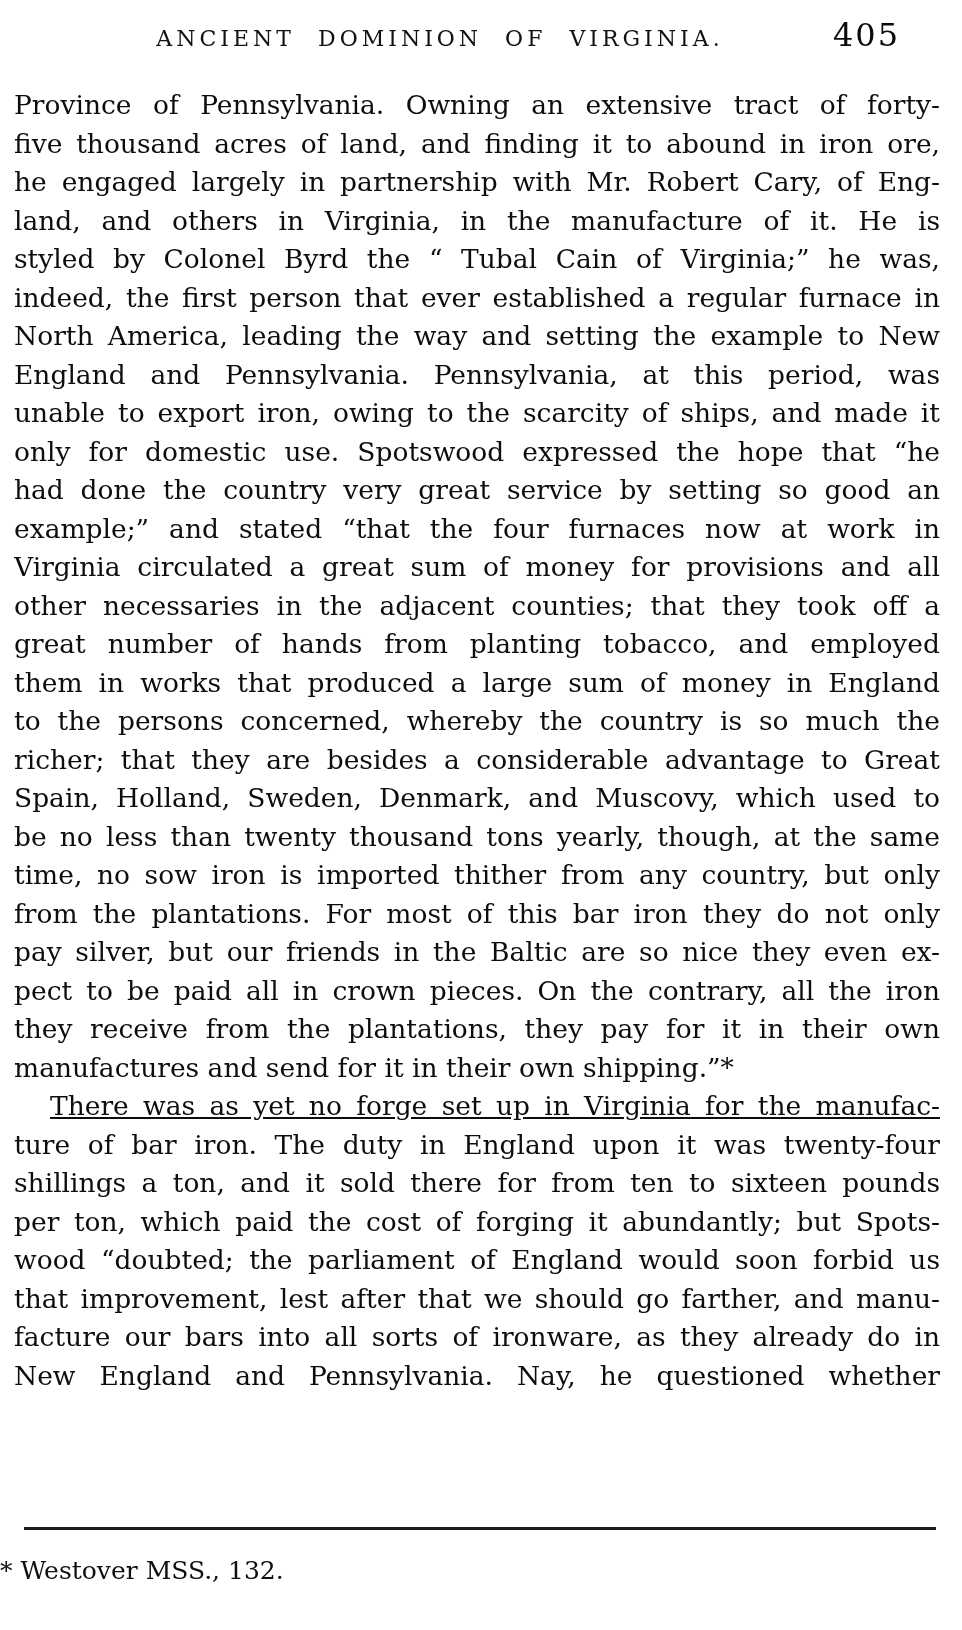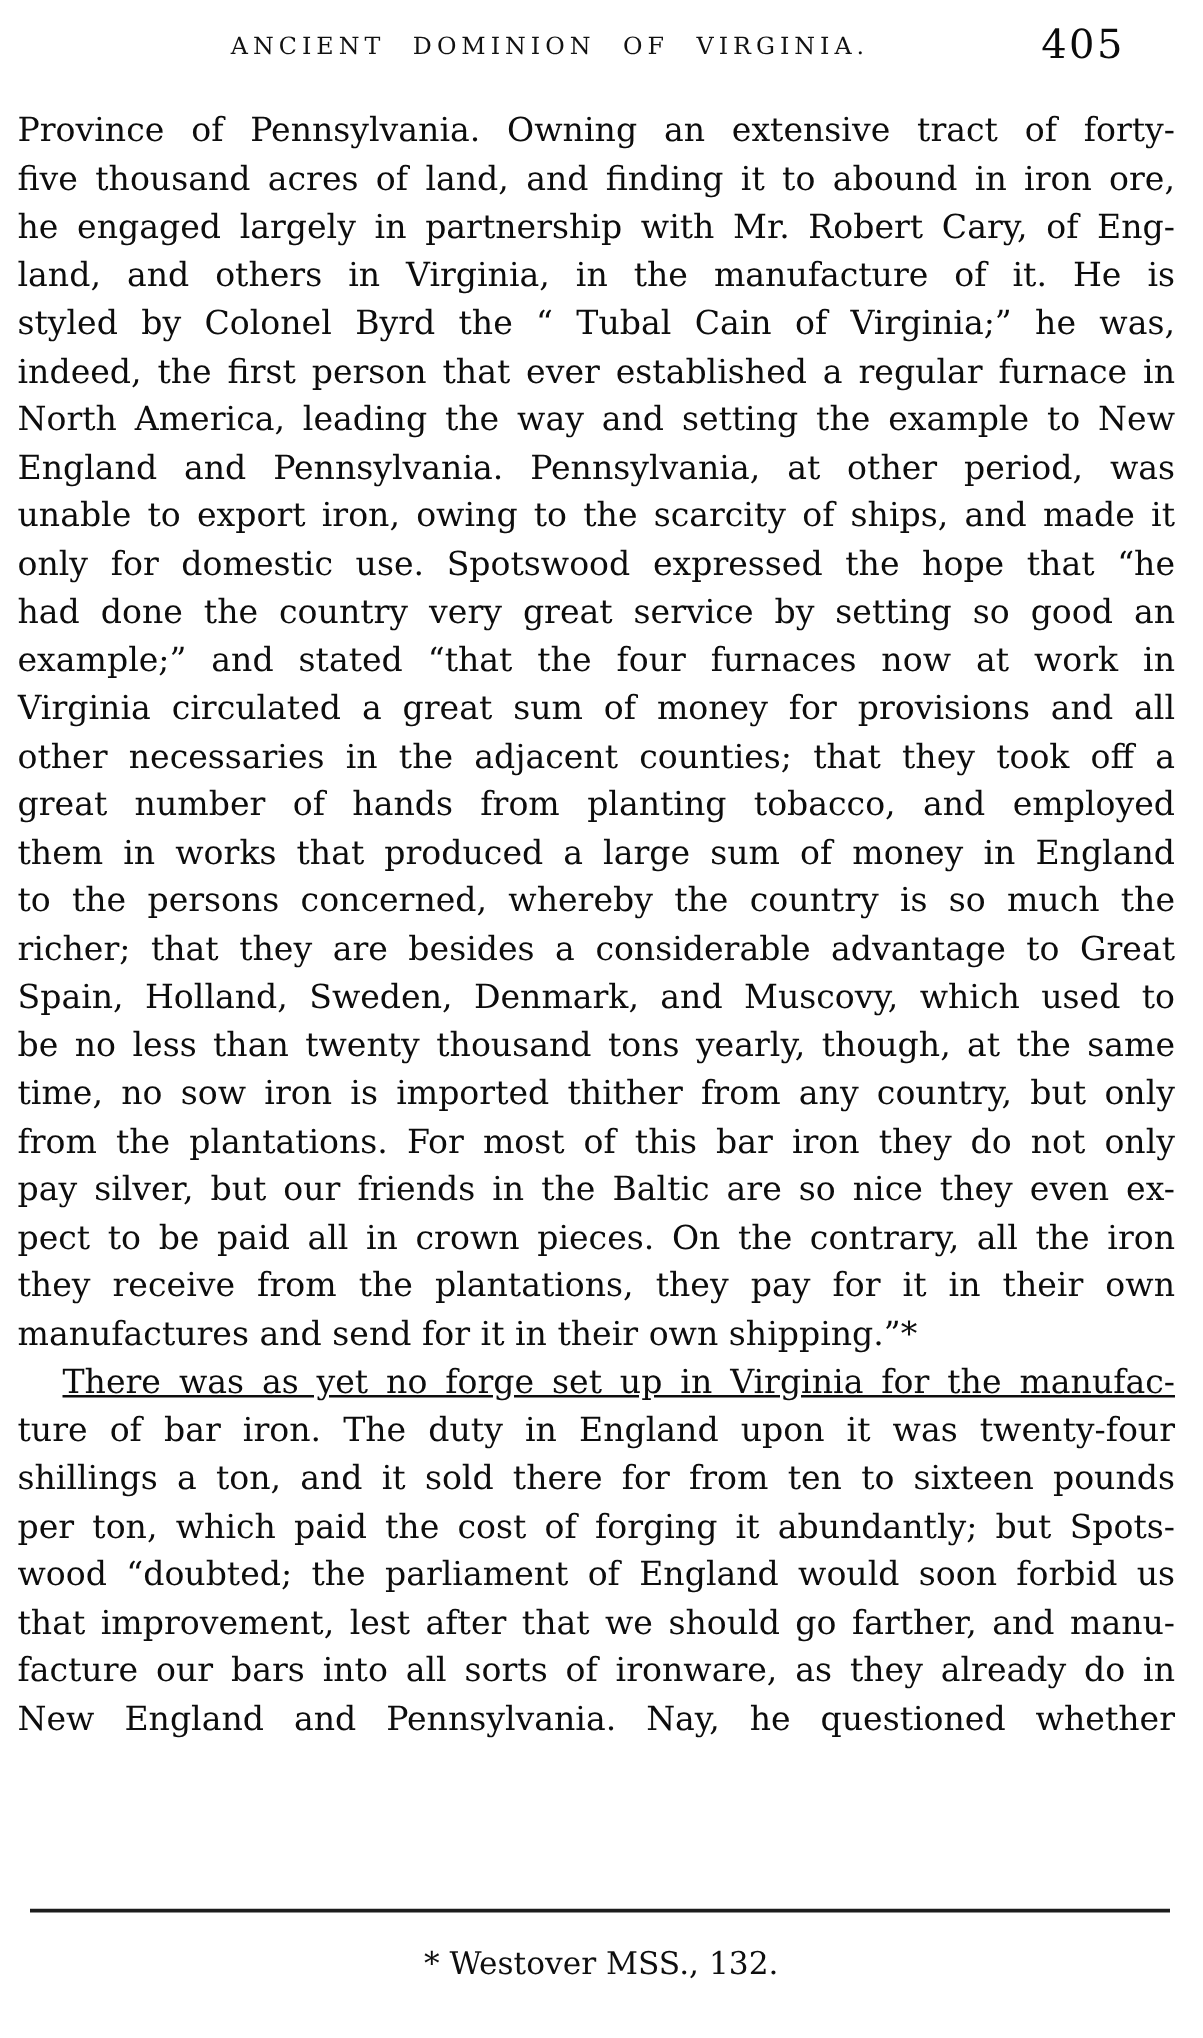--- a/index.html
+++ b/index.html
@@ -8,21 +8,21 @@
     background: #ffffff;
     position: relative;
     font-family: "DejaVu Serif", serif;
     color: #0d0d0d;
     overflow: hidden;
   }
   .running-head {
     position: absolute;
     top: 26px; left: 0; width: 880px;
     text-align: center;
-    font-size: 19px;
+    font-size: 22px;
     letter-spacing: 4px;
     word-spacing: 12px;
     color: #121212;
   }
   .page-number {
     position: absolute;
     top: 16px; right: 62px;
     font-size: 32px;
     letter-spacing: 2px;
     color: #0b0b0b;
@@ -50,41 +50,41 @@
   }
   .footnote-rule {
     position: absolute;
     top: 1527px; left: 24px; width: 912px;
     height: 3px;
     background: #1c1c1c;
   }
   .footnote {
     position: absolute;
     top: 1556px; left: 0; width: 100%;
-    text-align: center;
+    text-align: left;
     font-size: 25px;
     color: #0f0f0f;
   }
 </style>
 </head>
 <body>
 
 <div class="running-head">ANCIENT DOMINION OF VIRGINIA.</div>
 
 <div class="page-number">405</div>
 
 <div class="body-text" id="body-lines">
     <div class="line">Province of Pennsylvania.  Owning an extensive tract of forty-</div>
     <div class="line">five thousand acres of land, and finding it to abound in iron ore,</div>
     <div class="line">he engaged largely in partnership with Mr. Robert Cary, of Eng-</div>
     <div class="line">land, and others in Virginia, in the manufacture of it.  He is</div>
     <div class="line">styled by Colonel Byrd the “ Tubal Cain of Virginia;” he was,</div>
     <div class="line">indeed, the first person that ever established a regular furnace in</div>
     <div class="line">North America, leading the way and setting the example to New</div>
-    <div class="line">England and Pennsylvania.  Pennsylvania, at other period, was</div>
+    <div class="line">England and Pennsylvania.  Pennsylvania, at this period, was</div>
     <div class="line">unable to export iron, owing to the scarcity of ships, and made it</div>
     <div class="line">only for domestic use.  Spotswood expressed the hope that “he</div>
     <div class="line">had done the country very great service by setting so good an</div>
     <div class="line">example;” and stated “that the four furnaces now at work in</div>
     <div class="line">Virginia circulated a great sum of money for provisions and all</div>
     <div class="line">other necessaries in the adjacent counties; that they took off a</div>
     <div class="line">great number of hands from planting tobacco, and employed</div>
     <div class="line">them in works that produced a large sum of money in England</div>
     <div class="line">to the persons concerned, whereby the country is so much the</div>
     <div class="line">richer; that they are besides a considerable advantage to Great</div>

